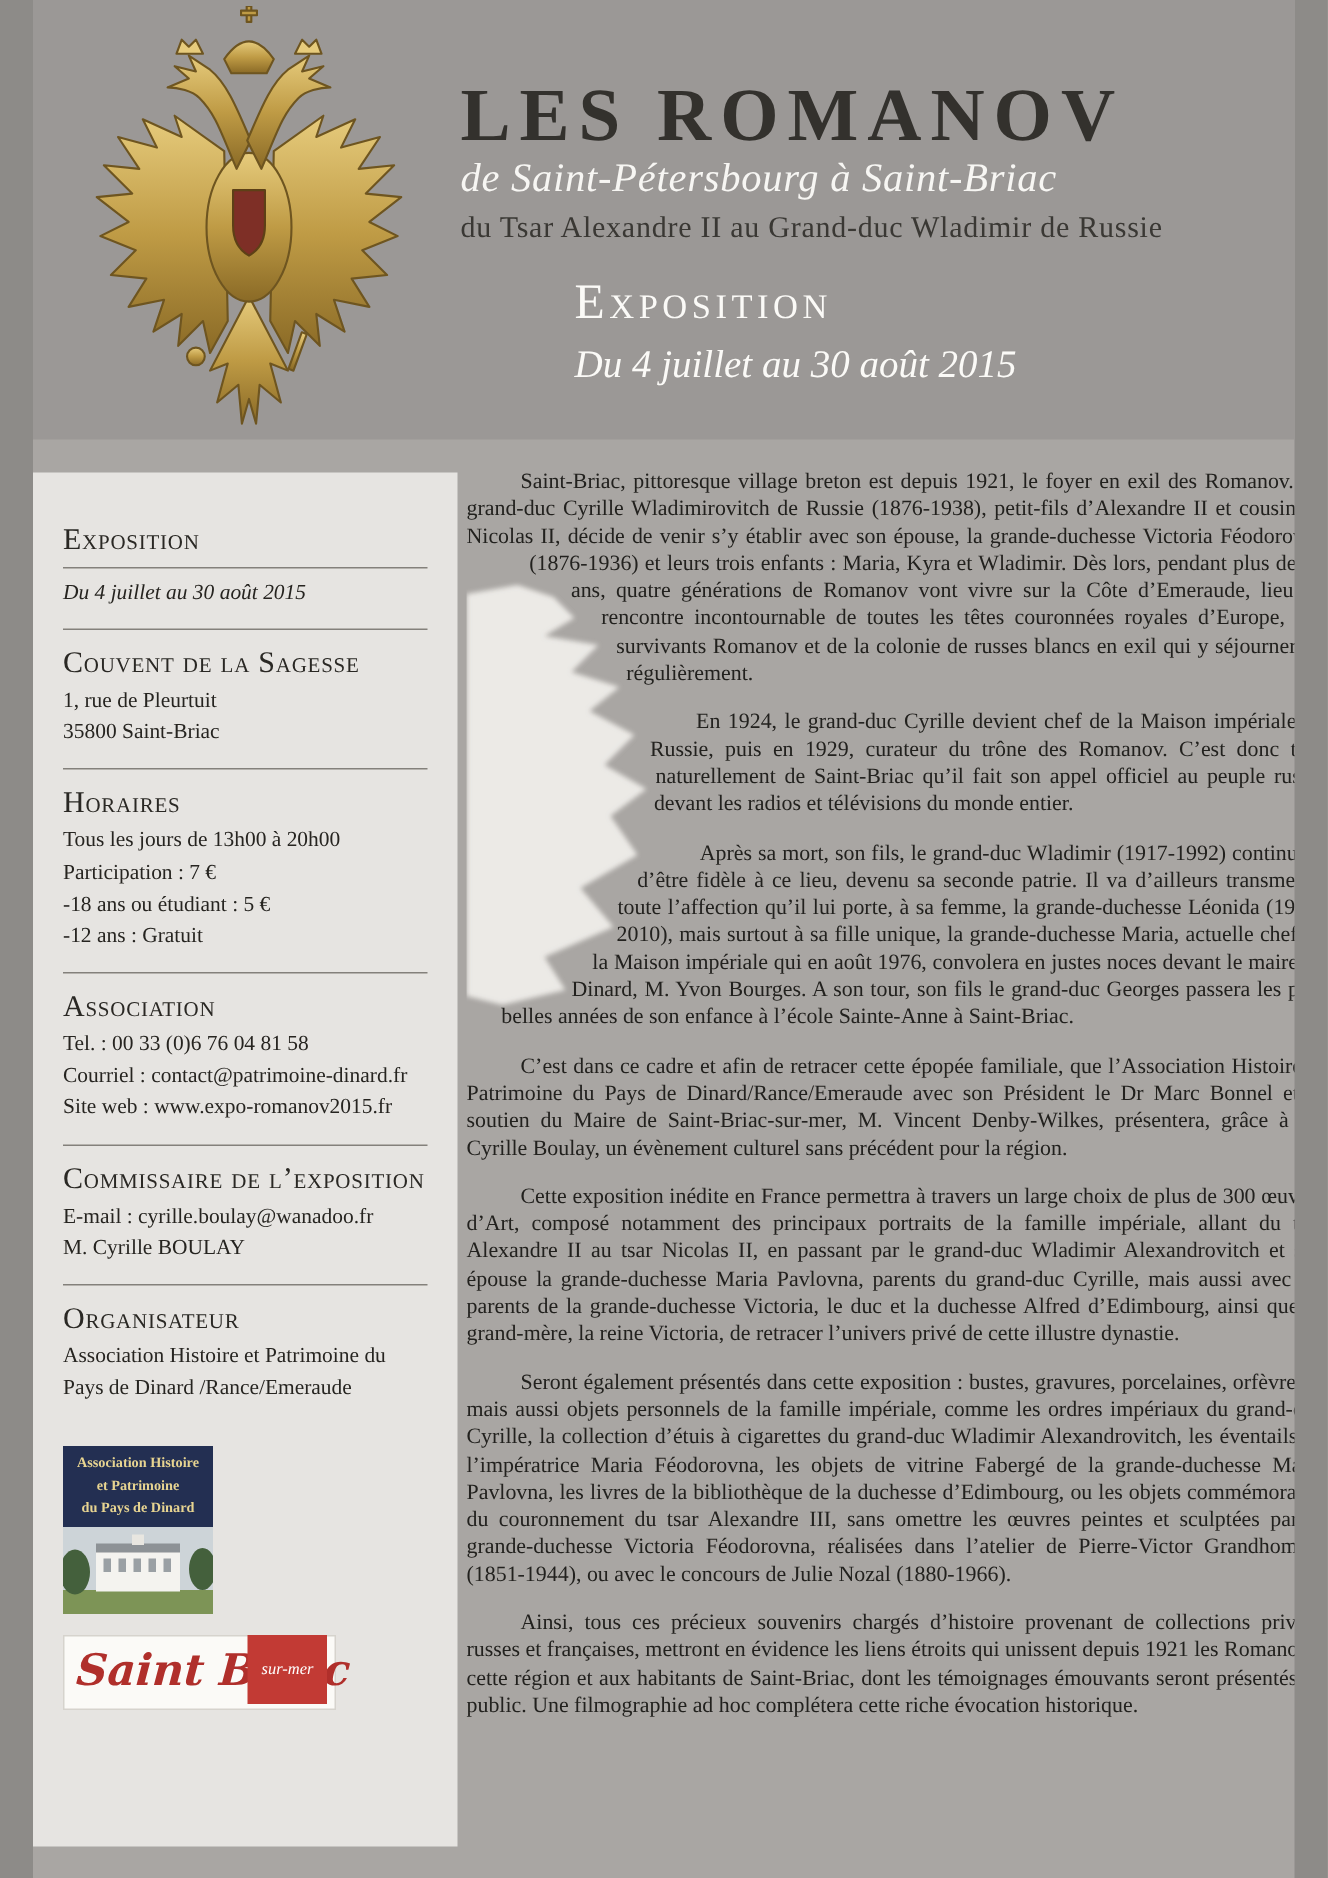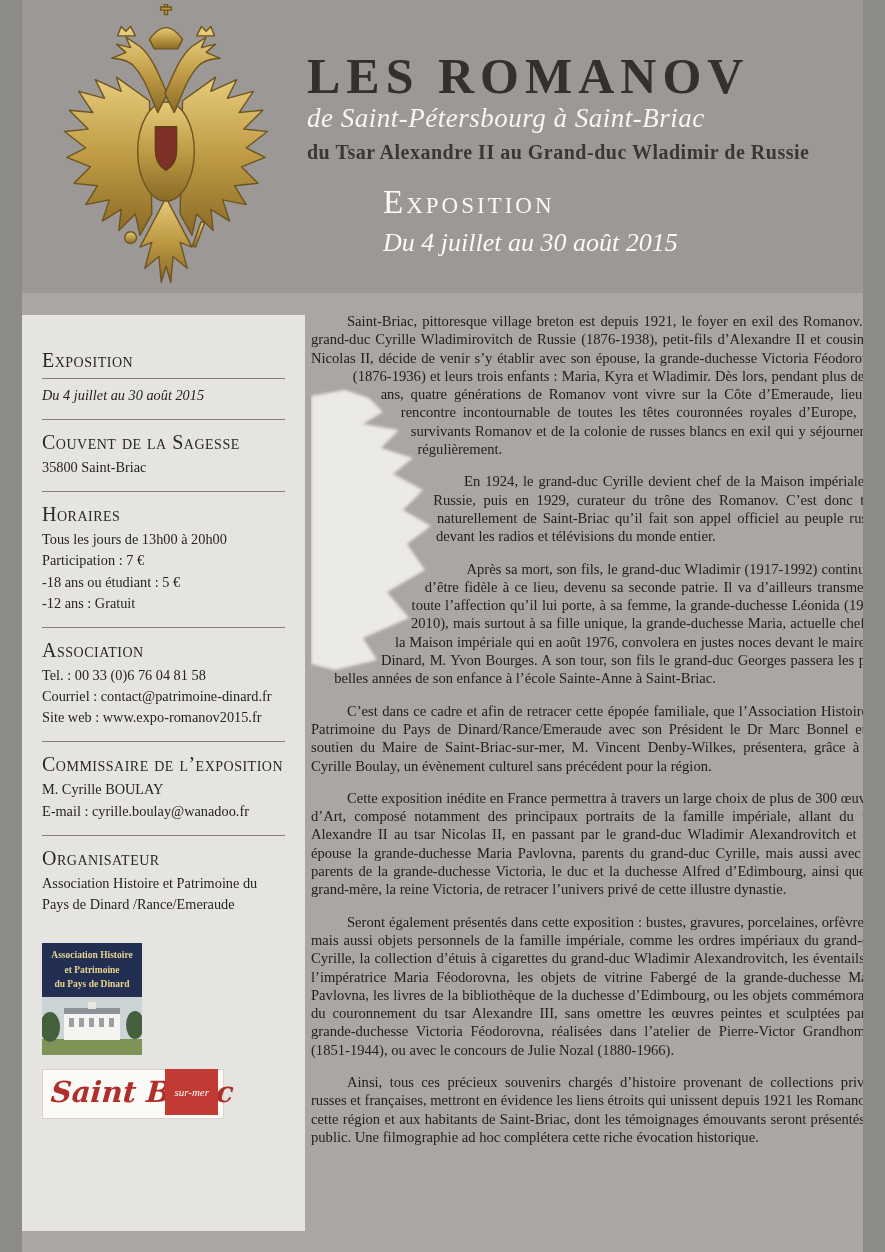--- a/index.html
+++ b/index.html
@@ -14,21 +14,21 @@
   .header-band { position:absolute; left:0; top:0; width:885px; height:293px; background:#9b9896; }
   .eagle { position:absolute; left:26px; top:4px; width:236px; height:298px; z-index:4; }
   .eagle svg { display:block; }
 
   .header-text { position:absolute; left:285px; top:50px; z-index:3; }
   .title {
     margin:0; font-size:50px; font-weight:bold; letter-spacing:6px;
     color:#33312d; line-height:1.05; font-family:"Liberation Serif", serif;
   }
   .subtitle { margin-top:0; font-size:27px; font-style:italic; color:#f7f6f3; letter-spacing:0.5px; }
-  .tagline  { margin-top:7px; font-size:20px; color:#3a3834; letter-spacing:0.5px;font-weight:bold; }
+  .tagline  { margin-top:7px; font-size:20px; color:#3a3834; letter-spacing:0.5px; }
   .expo-block { margin-top:22px; margin-left:76px; color:#fbfaf7; }
   .expo-label { font-variant:small-caps; font-size:33px; letter-spacing:3px; line-height:1; }
   .expo-dates { margin-top:9px; font-size:26px; font-style:italic; }
 
   
   .sidebar {
     position:absolute; left:0; top:315px; width:283px; height:916px;
     background:#e6e4e1; padding:34px 20px 0 20px; color:#262420;
   }
   .sb-heading {
@@ -131,36 +131,37 @@
     </div>
   </div>
 
   <aside class="sidebar">
     <div id="sidebar-sections">
         <h2 class="sb-heading">Exposition</h2>
         <div class="sb-rule sb-rule-first"></div>
         <div class="sb-line italic">Du 4 juillet au 30 août 2015</div>
         <div class="sb-rule"></div>
         <h2 class="sb-heading">Couvent de la Sagesse</h2>
+        <div class="sb-line">1, rue de Pleurtuit</div>
         <div class="sb-line">35800 Saint-Briac</div>
         <div class="sb-rule"></div>
         <h2 class="sb-heading">Horaires</h2>
         <div class="sb-line">Tous les jours de 13h00 à 20h00</div>
         <div class="sb-line">Participation : 7 €</div>
         <div class="sb-line">-18 ans ou étudiant : 5 €</div>
         <div class="sb-line">-12 ans : Gratuit</div>
         <div class="sb-rule"></div>
         <h2 class="sb-heading">Association</h2>
         <div class="sb-line">Tel. : 00 33 (0)6 76 04 81 58</div>
         <div class="sb-line">Courriel : contact@patrimoine-dinard.fr</div>
         <div class="sb-line">Site web : www.expo-romanov2015.fr</div>
         <div class="sb-rule"></div>
         <h2 class="sb-heading">Commissaire de l’exposition</h2>
+        <div class="sb-line">E-mail : cyrille.boulay@wanadoo.fr</div>
         <div class="sb-line">M. Cyrille BOULAY</div>
-        <div class="sb-line">E-mail : cyrille.boulay@wanadoo.fr</div>
         <div class="sb-rule"></div>
         <h2 class="sb-heading">Organisateur</h2>
         <div class="sb-line">Association Histoire et Patrimoine du Pays de Dinard /Rance/Emeraude</div>
       </div>
 
     <div class="logo-ahp">
       <div class="ahp-text">
         <div>Association Histoire</div>
         <div>et Patrimoine</div>
         <div>du Pays de Dinard</div>

